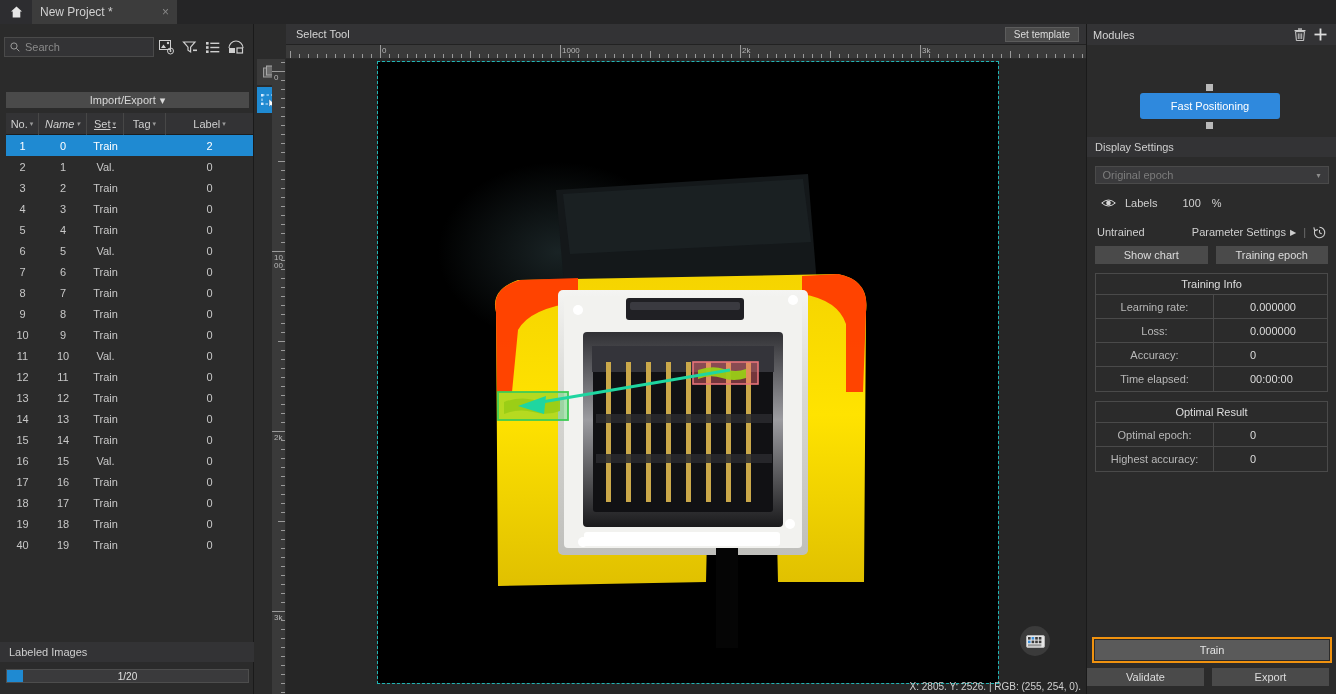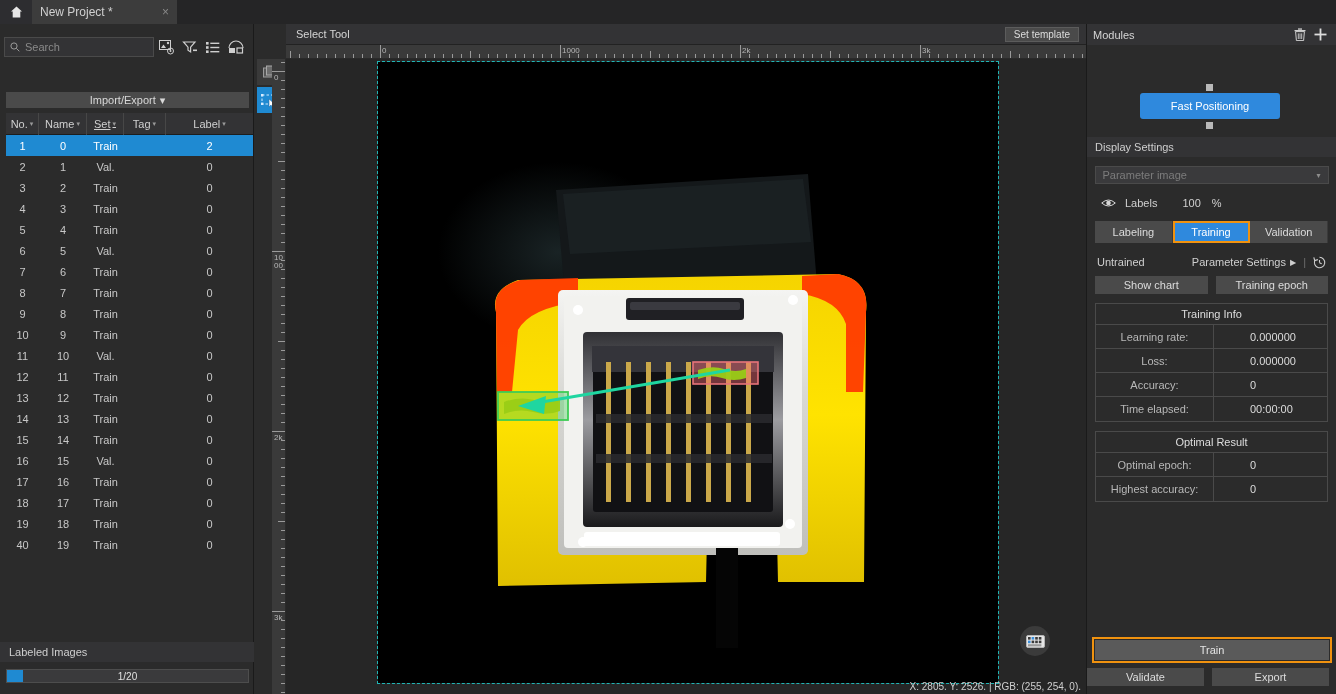--- a/index.html
+++ b/index.html
@@ -56,21 +56,21 @@
   .tbl-head {
     display: flex; height: 22px; background: #333335;
     border-bottom: 1px solid #1d1d1d; align-items: center;
   }
   .tbl-head .th {
     font-size: 11px; color: #d0d0d0; display: flex; align-items: center;
     justify-content: center; gap: 2px; height: 22px;
     border-right: 1px solid #474747;
   }
   .th .caret { font-size: 7px; color: #9a9a9a; }
-  .c-no { width: 33px; } .c-name { width: 48px; } .c-set { width: 37px; text-decoration: underline; }
+  .c-no { width: 33px; } .c-name { width: 48px; font-style: italic; } .c-set { width: 37px; text-decoration: underline; }
   .c-tag { width: 42px; } .c-label { width: 87px; border-right: none !important; }
   .trow { display: flex; height: 21px; align-items: center; }
   .trow.sel { background: #1f8ad2; }
   .trow .td {
     font-size: 11px; color: #c8c8c8; text-align: center;
     display: flex; align-items: center; justify-content: center; height: 21px;
   }
   .trow.sel .td { color: #ffffff; }
 
   .labeled-head {
@@ -803,47 +803,36 @@
         <span>Fast Positioning</span>
       </div>
       <div class="handle" style="top:77px"></div>
     </div>
 
     <div class="section-head">
       <span>Display Settings</span>
     </div>
 
     <div class="select-box">
-      <span>Parameter image</span>
+      <span>Original epoch</span>
       <span class="arrow">▾</span>
     </div>
 
     <div class="labels-row">
       <span>
         <svg width="15" height="10" viewBox="0 0 15 10">
             <path d="M0.7 5 Q7.5 -1 14.3 5 Q7.5 11 0.7 5 Z" fill="none" stroke="#d6d6d6" stroke-width="1"></path>
             <circle cx="7.5" cy="5" r="2.3" fill="#d6d6d6"></circle>
           </svg>
       </span>
       <span>Labels</span>
       <span style="margin-left:16px">100</span>
       <span style="margin-left:2px">%</span>
     </div>
 
-    <div class="tabs3" id="tabs3">
-        <div class="tab3">
-          <span>Labeling</span>
-        </div>
-        <div class="tab3 active">
-          <span>Training</span>
-        </div>
-        <div class="tab3">
-          <span>Validation</span>
-        </div>
-      </div>
 
     <div class="status-row">
       <span class="untr">Untrained</span>
       <span class="psett">
         <span>Parameter Settings</span>
         <span style="font-size:8px">▶</span>
       </span>
       <span class="sep">|</span>
       <span>
         <svg width="13" height="13" viewBox="0 0 13 13">

